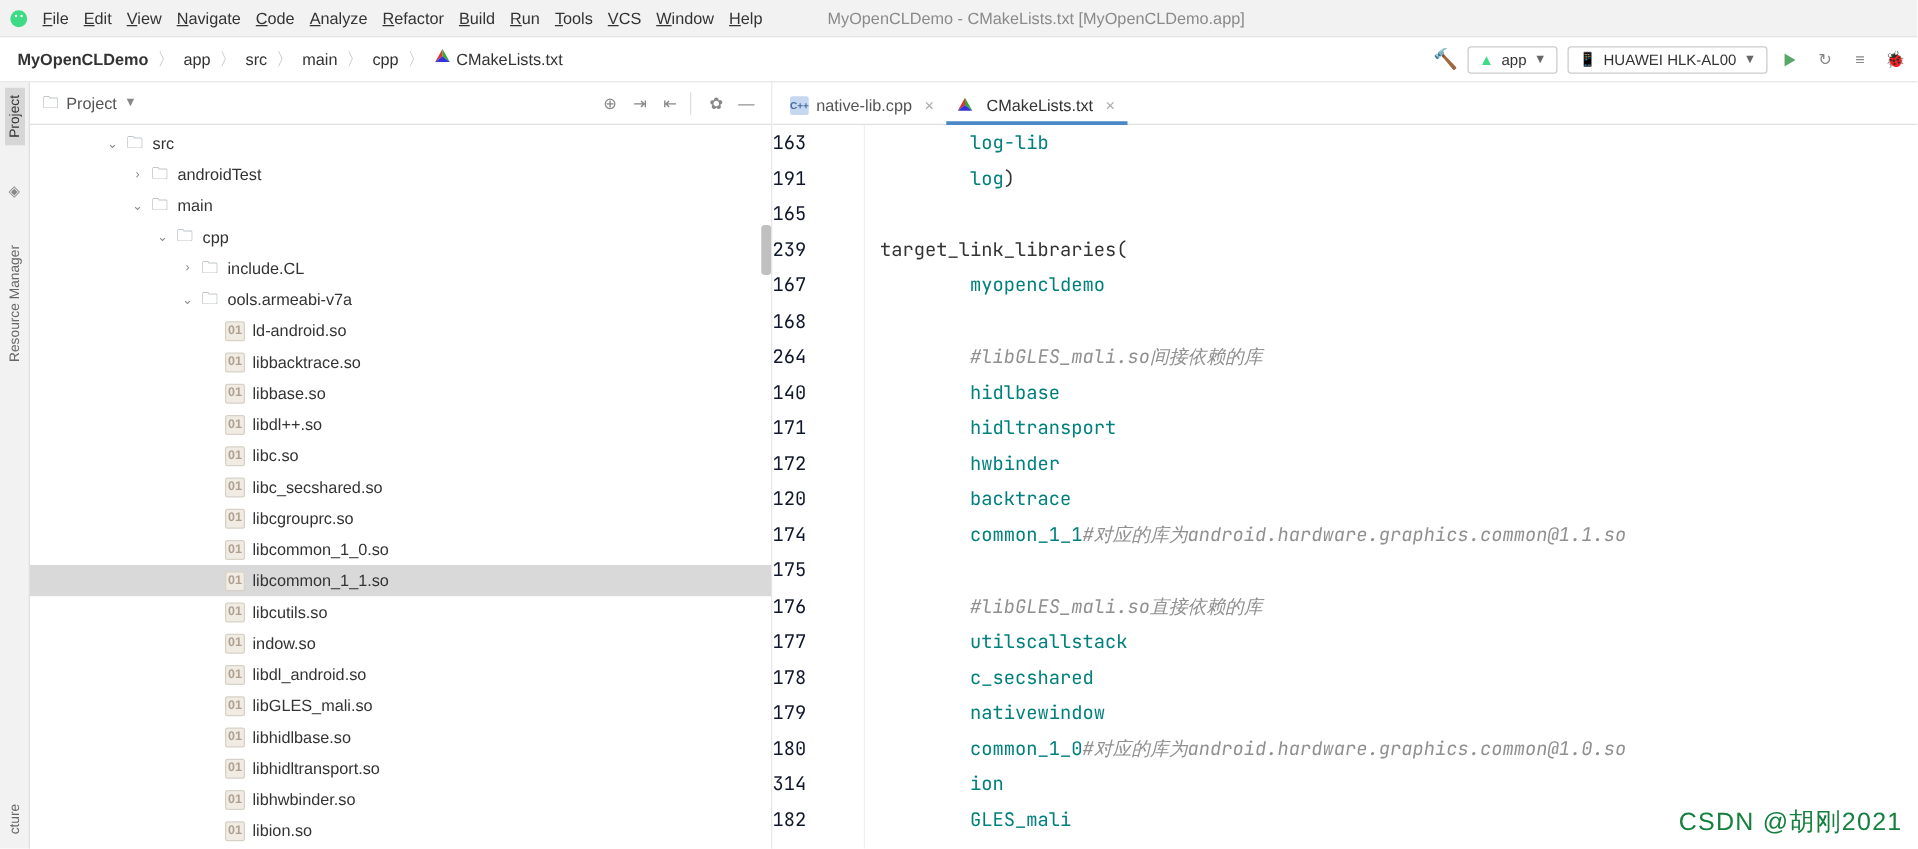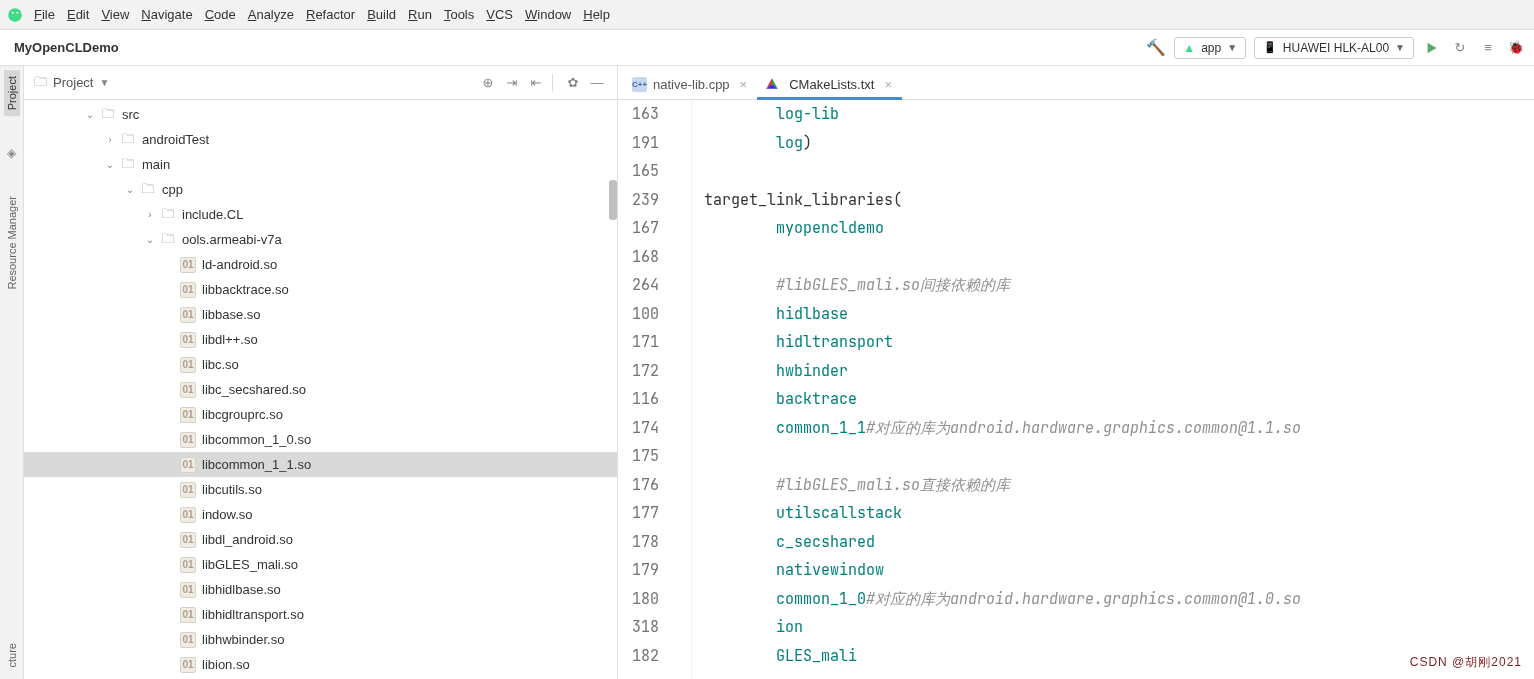--- a/index.html
+++ b/index.html
@@ -53,29 +53,29 @@
   
   
   .editorwrap { flex:1; display:flex; flex-direction:column; }
   .tabs { height: 34px; border-bottom: 1px solid #e0e0e0; display:flex; align-items:flex-end; padding-left:6px; background:#fff;}
   .tab { height:30px; display:flex; align-items:center; padding:0 10px 0 8px; font-size:13px; color:#555; cursor:default; position:relative; gap:6px;}
   .tab.active { color:#333; }
   .tab.active::after { content:''; position:absolute; left:0; right:0; bottom:-1px; height:3px; background:#4a88c7; }
   .tab .close { color:#aaa; font-size:13px; margin-left:4px;}
   .cpp-ic { width:15px; height:15px; background:#c5d8ef; border-radius:2px; font-size:8px; color:#4a6b9e; display:flex; align-items:center; justify-content:center; font-weight:bold;}
   .editor { flex:1; display:flex; font-family: "JetBrains Mono","Consolas",monospace; font-size:15px; overflow:hidden; background:#fff;}
-  .gutter { width:74px; text-align:center; padding-right:18px; color:#737373; background:#fff; border-right:1px solid #f0f0f0;}
+  .gutter { width:74px; text-align:left; padding-right:18px; color:#0f172a; background:#fff; border-right:1px solid #f0f0f0;}
   .gutter div { height:28.5px; line-height:28.5px; }
   .code { flex:1; padding-left:12px; white-space:pre; }
   .code div { height:28.5px; line-height:28.5px; }
   .tk-id { color:#00807c; }
   .tk-pn { color:#333; }
   .tk-cm { color:#909090; font-style:italic; }
   
-  .watermark { position:absolute; right:12px; bottom:8px; color:#7f1d1d; font-size:12px; font-family: sans-serif; letter-spacing:1px;}
+  .watermark { position:absolute; right:12px; bottom:8px; color:#15803d; font-size:20px; font-family: sans-serif; letter-spacing:1px;}
   .device-ic { color:#00b2a9; font-size:11px;}
   .android-ic { color:#3ddc84; font-size:12px;}
 </style>
 </head>
 <body>
 
 <div class="menubar">
   <span class="logo">
     <svg viewBox="0 0 24 24" width="18" height="18">
         <circle cx="12" cy="12" r="9" fill="#3ddc84"></circle>
@@ -91,25 +91,33 @@
       <span class="menu-item"><u>C</u>ode</span>
       <span class="menu-item"><u>A</u>nalyze</span>
       <span class="menu-item"><u>R</u>efactor</span>
       <span class="menu-item"><u>B</u>uild</span>
       <span class="menu-item"><u>R</u>un</span>
       <span class="menu-item"><u>T</u>ools</span>
       <span class="menu-item"><u>V</u>CS</span>
       <span class="menu-item"><u>W</u>indow</span>
       <span class="menu-item"><u>H</u>elp</span>
     </div>
+  <span class="wintitle">MyOpenCLDemo - CMakeLists.txt [MyOpenCLDemo.app]</span>
 </div>
 
 <div class="toolbar">
   <div class="breadcrumb">
     <span class="crumb bold">MyOpenCLDemo</span>
+    <span id="crumbs"><span class="chev">〉</span><span class="crumb">app</span><span class="chev">〉</span><span class="crumb">src</span><span class="chev">〉</span><span class="crumb">main</span><span class="chev">〉</span><span class="crumb">cpp</span><span class="chev">〉</span><span class="crumb"><span class="cmake-ic">
+            <svg width="14" height="14" viewBox="0 0 24 24">
+              <path d="M12 2 L2 20 L12 12 Z" fill="#d33"></path>
+              <path d="M12 2 L22 20 L12 12 Z" fill="#3a3"></path>
+              <path d="M2 20 L22 20 L12 12 Z" fill="#33d"></path>
+            </svg>
+          </span>CMakeLists.txt</span></span>
   </div>
   <div class="right-tools">
     <span class="hammer">🔨</span>
     <div class="combo">
       <span class="android-ic">▲</span>
       <span>app</span>
       <span class="arrow-dn">▼</span>
     </div>
     <div class="combo">
       <span class="device-ic">📱</span>
@@ -292,32 +300,32 @@
       </div>
     <div class="editor">
       <div class="gutter" id="gutter">
           <div>163</div>
           <div>191</div>
           <div>165</div>
           <div>239</div>
           <div>167</div>
           <div>168</div>
           <div>264</div>
-          <div>100</div>
+          <div>140</div>
           <div>171</div>
           <div>172</div>
-          <div>116</div>
+          <div>120</div>
           <div>174</div>
           <div>175</div>
           <div>176</div>
           <div>177</div>
           <div>178</div>
           <div>179</div>
           <div>180</div>
-          <div>318</div>
+          <div>314</div>
           <div>182</div>
         </div>
       <div class="code" id="code"><div><span class="">        </span><span class="tk-id">log-lib</span></div><div><span class="">        </span><span class="tk-id">log</span><span class="tk-pn">)</span></div><div><span class=""></span></div><div><span class="tk-pn">target_link_libraries</span><span class="tk-pn">(</span></div><div><span class="">        </span><span class="tk-id">myopencldemo</span></div><div><span class=""></span></div><div><span class="">        </span><span class="tk-cm">#libGLES_mali.so间接依赖的库</span></div><div><span class="">        </span><span class="tk-id">hidlbase</span></div><div><span class="">        </span><span class="tk-id">hidltransport</span></div><div><span class="">        </span><span class="tk-id">hwbinder</span></div><div><span class="">        </span><span class="tk-id">backtrace</span></div><div><span class="">        </span><span class="tk-id">common_1_1</span><span class="tk-cm">#对应的库为android.hardware.graphics.common@1.1.so</span></div><div><span class=""></span></div><div><span class="">        </span><span class="tk-cm">#libGLES_mali.so直接依赖的库</span></div><div><span class="">        </span><span class="tk-id">utilscallstack</span></div><div><span class="">        </span><span class="tk-id">c_secshared</span></div><div><span class="">        </span><span class="tk-id">nativewindow</span></div><div><span class="">        </span><span class="tk-id">common_1_0</span><span class="tk-cm">#对应的库为android.hardware.graphics.common@1.0.so</span></div><div><span class="">        </span><span class="tk-id">ion</span></div><div><span class="">        </span><span class="tk-id">GLES_mali</span></div></div>
     </div>
   </div>
 </div>
 
 <div class="watermark">CSDN @胡刚2021</div>
 
 </body></html>

